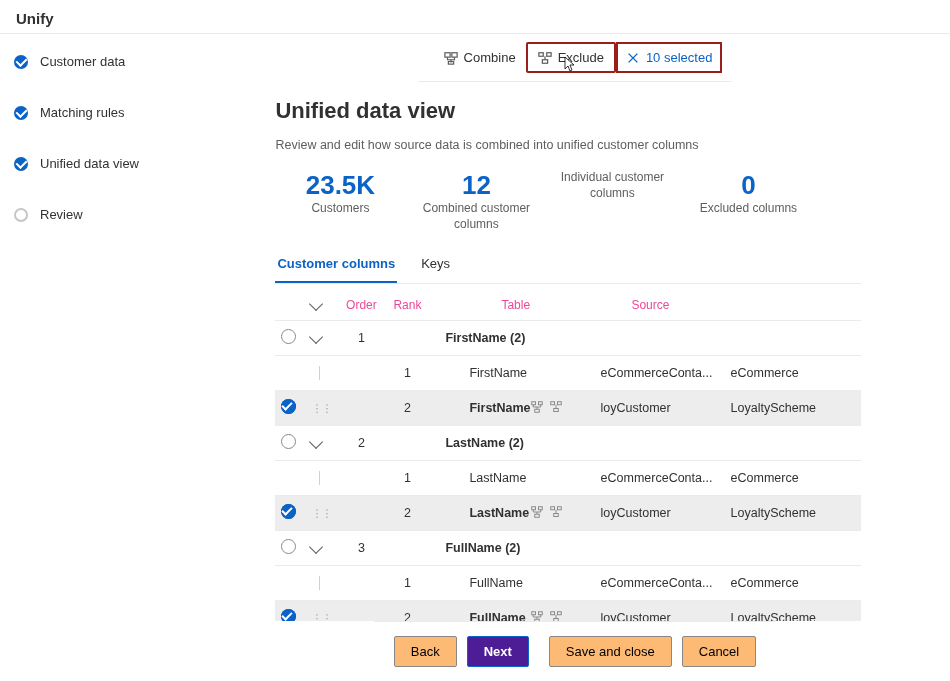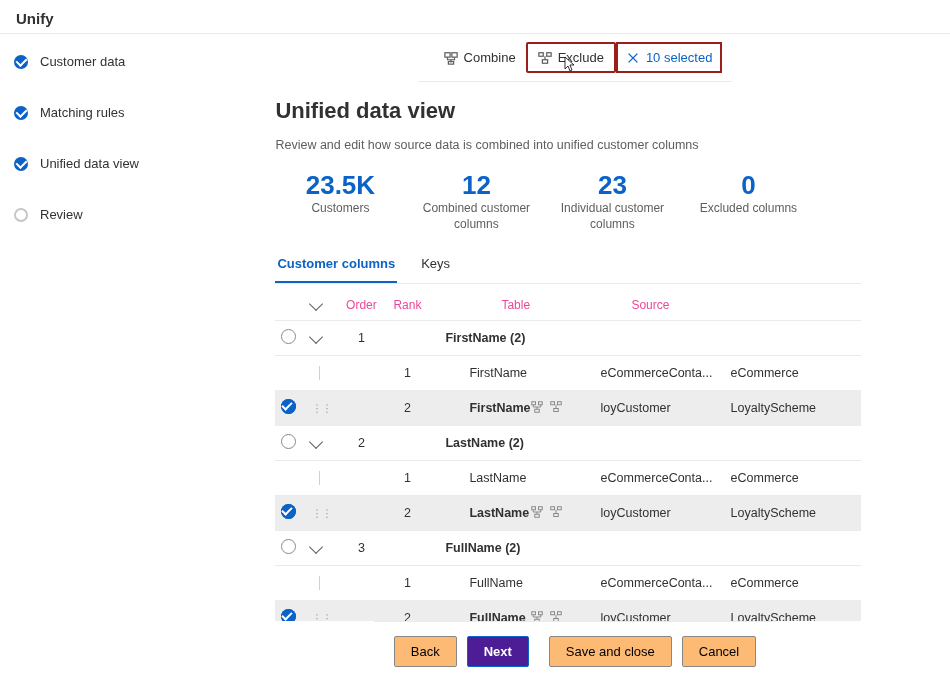--- a/index.html
+++ b/index.html
@@ -145,21 +145,20 @@
         <div class="metrics">
           <div class="metric">
             <div class="val">23.5K</div>
             <div class="lab">Customers</div>
           </div>
           <div class="metric">
             <div class="val">12</div>
             <div class="lab">Combined customer columns</div>
           </div>
           <div class="metric">
-            <div class="val">23</div>
             <div class="lab">Individual customer columns</div>
           </div>
           <div class="metric">
             <div class="val">0</div>
             <div class="lab">Excluded columns</div>
           </div>
         </div>
 
         <div class="tabs">
           <div class="tab active">Customer columns</div>

